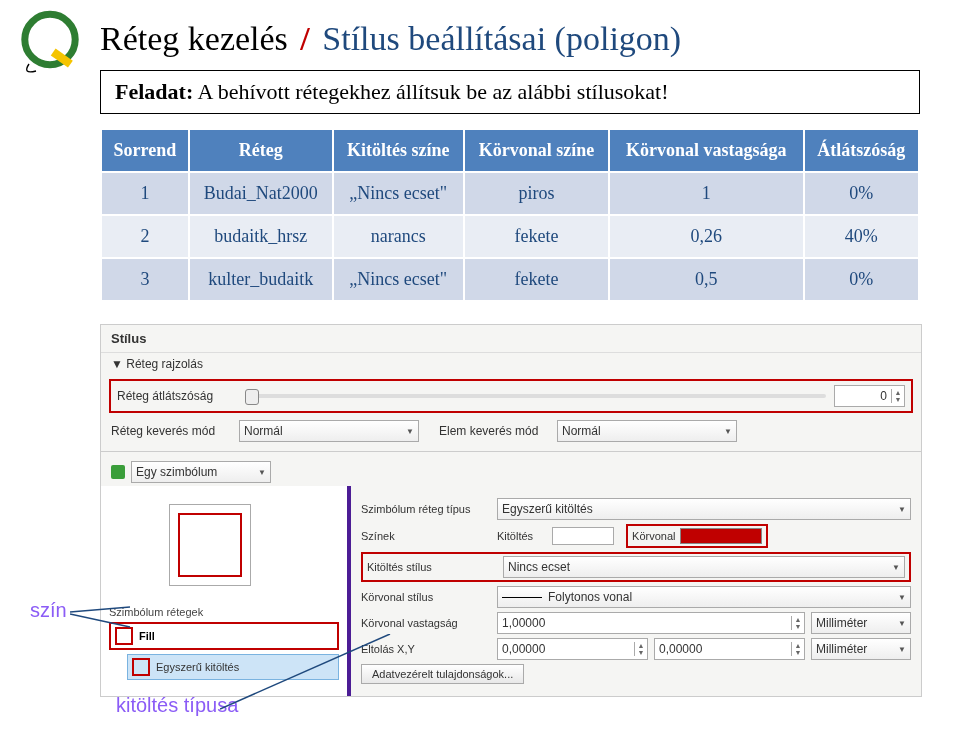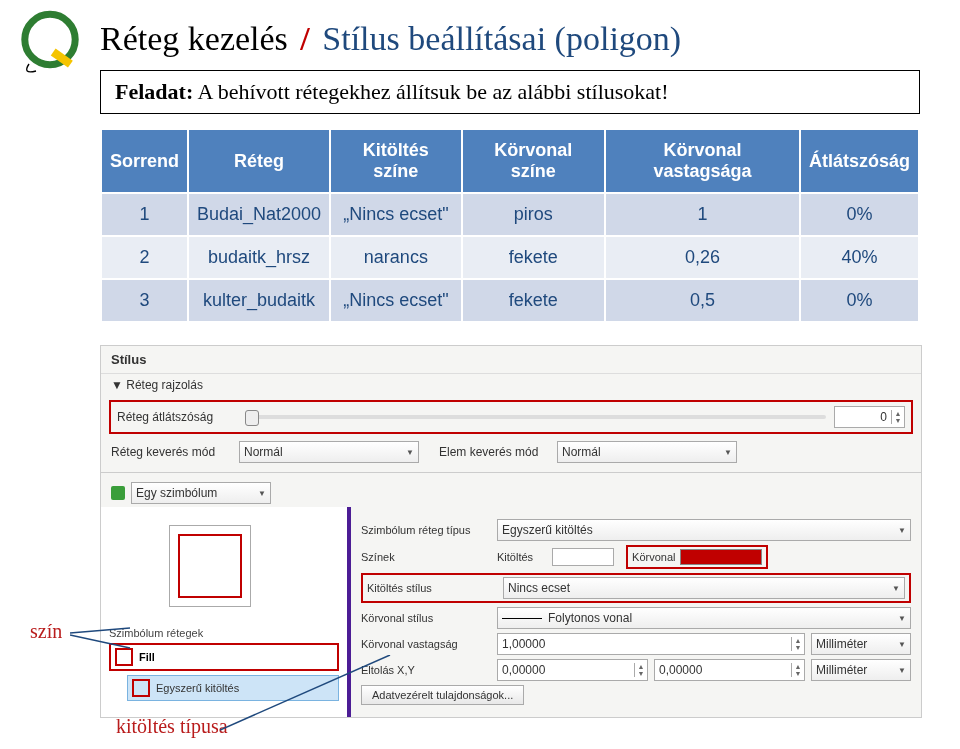--- a/index.html
+++ b/index.html
@@ -37,20 +37,21 @@
   color: #000;
   margin-bottom: 14px;
   display: inline-block;
   width: calc(100% - 30px);
 }
 .task-box b { font-weight: bold; }
 table.data-table {
   border-collapse: collapse;
   width: 100%;
   margin-bottom: 22px;
+  font-family: Liberation Serif, serif;
 }
 table.data-table th {
   background: #4f81bd;
   color: #fff;
   font-weight: bold;
   padding: 10px 8px;
   font-size: 18px;
   border: 2px solid #fff;
   text-align: center;
   vertical-align: middle;
@@ -181,23 +182,23 @@
   width: 80px; height: 14px; background: #c00000; border: 1px solid #888;
 }
 .btn {
   border: 1px solid #aaa;
   background: linear-gradient(#fff,#e8e8e8);
   padding: 3px 10px;
   font-size: 11px;
 }
 .anno {
   position: absolute;
-  font-family: Liberation Serif, serif;
+  font-family: Liberation Sans, sans-serif;
   font-size: 20px;
-  color: #b91c1c;
+  color: #8b5cf6;
 }
 svg.anno-line { position: absolute; pointer-events: none; }
 .container { position: relative; }
 </style>
 </head>
 <body>
 
 <div class="page">
 
   <svg class="logo" viewBox="0 0 100 100">

